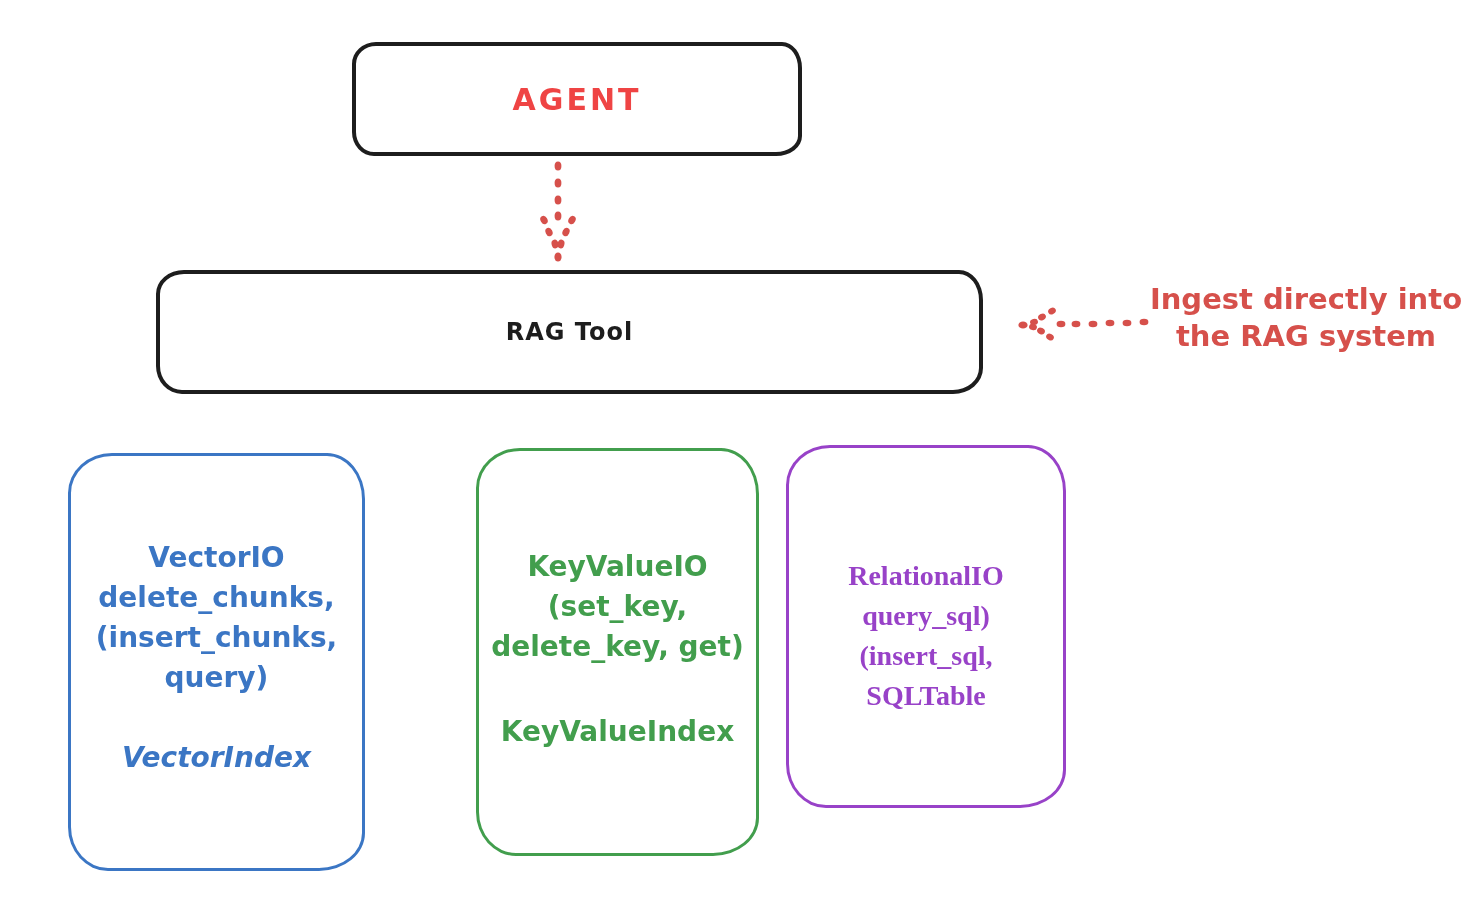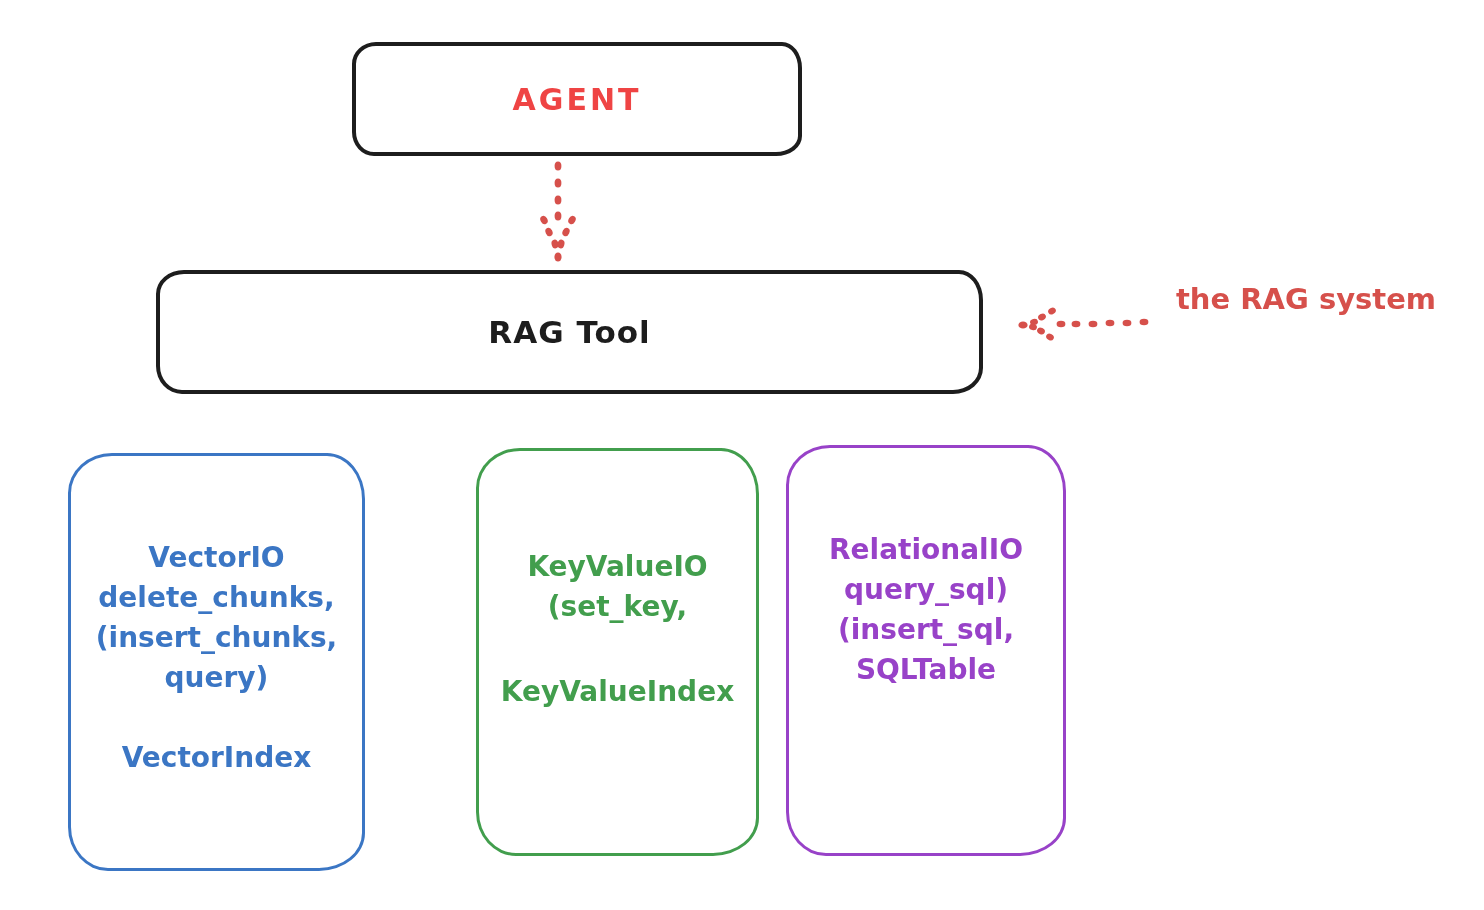--- a/index.html
+++ b/index.html
@@ -34,21 +34,21 @@
     font-size: 30px;
     font-weight: 700;
     letter-spacing: 3px;
   }
   .rag-box {
     left: 156px; top: 270px;
     width: 827px; height: 124px;
     border: 4px solid #1d1d1d;
     border-radius: 28px 24px 30px 26px / 24px 30px 26px 28px;
     color: #1d1d1d;
-    font-size: 31px;
+    font-size: 24px;
     font-weight: 600;
     letter-spacing: 1px;
   }
   
   .backend {
     border-width: 3.5px;
     border-style: solid;
     border-radius: 44px 38px 46px 40px / 40px 46px 38px 44px;
     flex-direction: column;
     justify-content: flex-start;
@@ -66,26 +66,27 @@
   .backend-keyvalue {
     left: 428px; top: 448px;
     width: 283px; height: 408px;
     border-color: #429e4d;
     color: #429e4d;
     padding-top: 96px;
     margin-left: 48px;
   }
   .backend-relational {
     left: 786px; top: 445px;
-    width: 280px; height: 411px;
+    width: 280px; height: 363px;
     border-color: #9842c8;
     color: #9842c8;
-    padding-top: 82px;
+    padding-top: 108px;
+    font-family: Liberation Serif, serif;
   }
-  .index-label-vector    { margin-top: 40px; }
+  .index-label-vector    { margin-top: 40px; font-style: italic; }
   .index-label-keyvalue  { margin-top: 45px; }
   .index-label-relational{ }
   
   .arrow {
     position: absolute;
   }
   .arrow-agent-rag { left: 528px; top: 158px; }
   .arrow-ingest    { left: 1016px; top: 298px; }
   
   .annotation {
@@ -140,34 +141,36 @@
       <ellipse cx="26" cy="19" rx="4.0" ry="3.2" transform="rotate(-25 26 19)"></ellipse>
       <ellipse cx="18" cy="24" rx="4.0" ry="3.2" transform="rotate(-15 18 24)"></ellipse>
       <ellipse cx="34" cy="39" rx="4.0" ry="3.2" transform="rotate(30 34 39)"></ellipse>
       <ellipse cx="25" cy="33" rx="4.0" ry="3.2" transform="rotate(25 25 33)"></ellipse>
       <ellipse cx="17" cy="29" rx="4.0" ry="3.2" transform="rotate(15 17 29)"></ellipse>
       <ellipse cx="7" cy="27" rx="4.6" ry="3.6"></ellipse>
     </g>
   </svg>
 
   <div class="annotation">
+    <div>Ingest directly into</div>
     <div>the RAG system</div>
   </div>
 
   <div class="box backend backend-vector">
     <div>VectorIO</div>
     <div>delete_chunks,</div>
     <div>(insert_chunks,</div>
     <div>query)</div>
     <div class="index-label-vector">VectorIndex</div>
   </div>
 
   <div class="box backend backend-keyvalue">
     <div>KeyValueIO</div>
     <div>(set_key,</div>
+    <div>delete_key, get)</div>
     <div class="index-label-keyvalue">KeyValueIndex</div>
   </div>
 
   <div class="box backend backend-relational">
     <div>RelationalIO</div>
     <div>query_sql)</div>
     <div>(insert_sql,</div>
     <div class="index-label-relational">SQLTable</div>
   </div>
 

